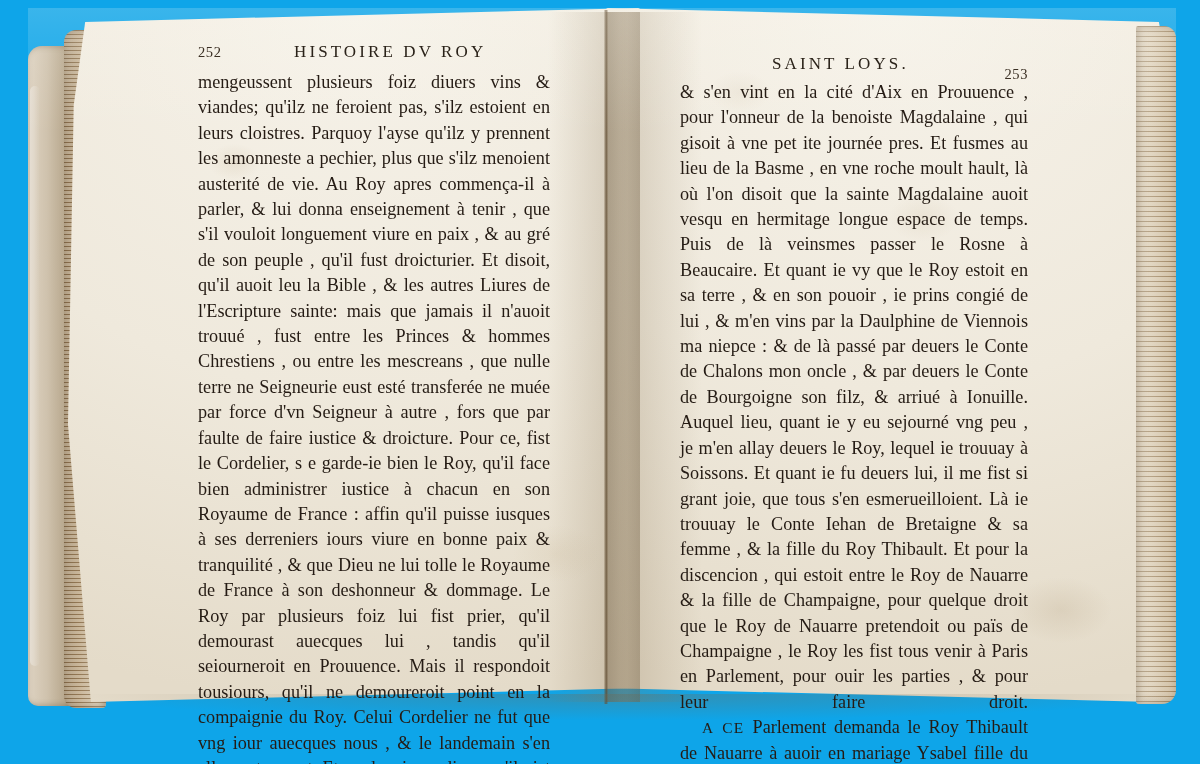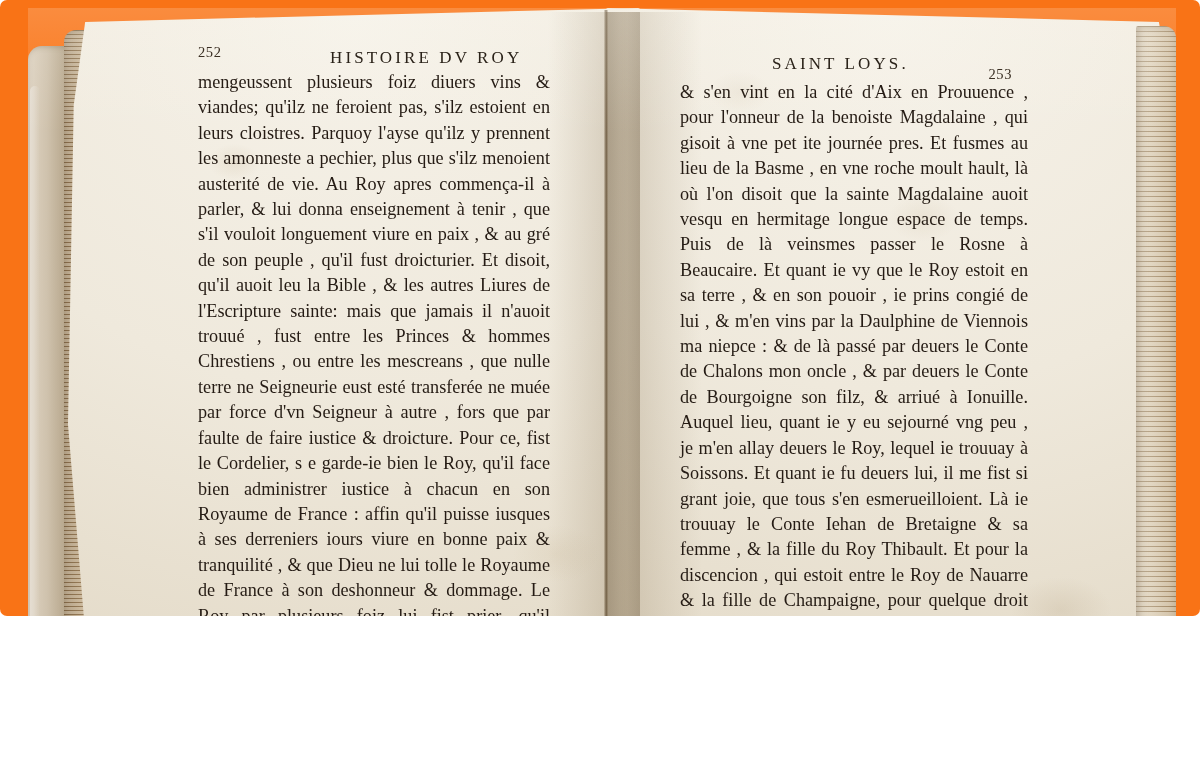--- a/index.html
+++ b/index.html
@@ -3,25 +3,24 @@
 <meta charset="utf-8">
 <style>
   html, body {
     margin: 0;
     padding: 0;
     background: #ffffff;
   }
   .scan {
     position: relative;
     width: 1200px;
-    height: 616px;
-    background: #f97316;
+    height: 764px;
+    background: #0ea5e9;
     overflow: hidden;
     font-family: "Liberation Serif", "DejaVu Serif", serif;
-    border-radius: 7px;
   }
 
   
   .book {
     position: absolute;
     left: 28px;
     top: 8px;
     width: 1148px;
     height: 700px;
   }
@@ -160,30 +159,30 @@
     margin-bottom: 4px;
   }
   .folio {
     position: absolute;
     top: 4px;
     font-size: 14.5px;
     letter-spacing: .6px;
     color: #3a2f23;
   }
   .folio-left  { left: 0; }
-  .folio-right { right: 16px; top: 16px; margin-left: 6px; }
+  .folio-right { right: 0; top: 16px; margin-left: 6px; }
 
   .running-head {
     position: absolute;
     font-size: 17px;
     letter-spacing: 3.1px;
     color: #2a2219;
     white-space: nowrap;
   }
-  .rh-left  { left: 96px; top: 8px; margin-left: 36px; }
+  .rh-left  { left: 96px; top: 2px; }
   .rh-right { left: 92px; top: 4px; }
 
   .body-text p {
     margin: 0;
     font-size: 18.2px;
     line-height: 25.4px;
     text-align: justify;
     text-align-last: justify;
     color: #281f18;
     word-spacing: .5px;

